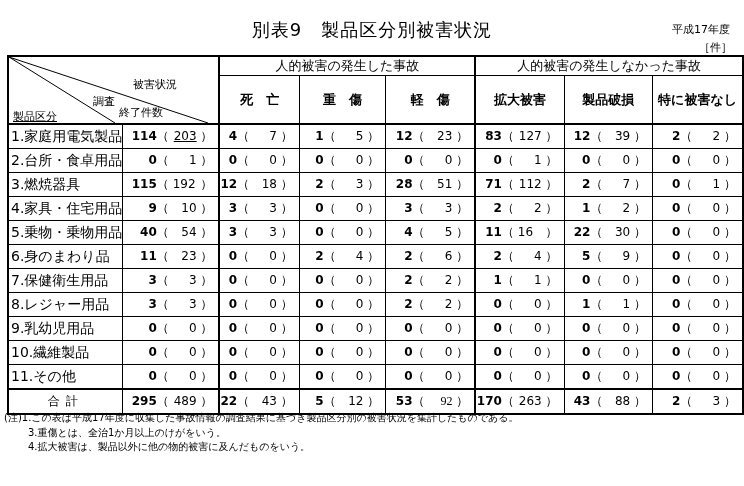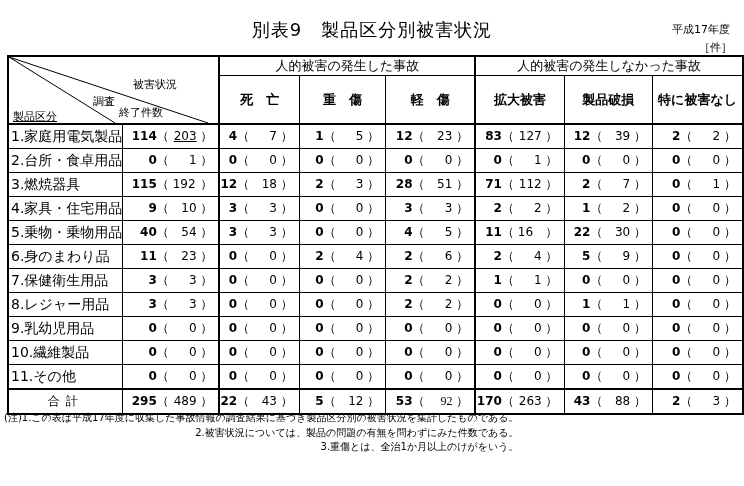--- a/index.html
+++ b/index.html
@@ -38,21 +38,21 @@
   .cell { text-align: right; padding-right: 6px !important; font-size: 12px; }
   .cell b { font-weight: bold; }
   .cell .par { color: #000; font-weight: normal; }
   .thick-l { border-left: 2px solid #000 !important; }
   .thick-b { border-bottom: 2px solid #000 !important; }
   .total td { border-top: 2px solid #000 !important; height: 22px; }
   .total .name { text-align: center; padding-left: 0 !important; font-size: 12px; letter-spacing: 6px; }
   .notes {
     position: absolute; left: 4px; top: 411px; font-size: 10px; line-height: 14.5px;
   }
-  .notes div { white-space: nowrap; text-align: right; }
+  .notes div { white-space: nowrap; }
   .notes .ind { padding-left: 24px; }
 </style>
 </head>
 <body>
 
 <div class="title">別表9　製品区分別被害状況</div>
 <div class="year">平成17年度</div>
 <div class="unit">［件］</div>
 
 <table class="main">
@@ -209,15 +209,15 @@
         <td class="cell "><b>53</b><span class="par">（&nbsp;<span style="display:inline-block;min-width:24px;text-align:right;font-family:Liberation Serif, serif;">92</span>&nbsp;）</span></td>
         <td class="cell thick-l"><b>170</b><span class="par">（&nbsp;<span style="display:inline-block;min-width:24px;text-align:right;">263</span>&nbsp;）</span></td>
         <td class="cell "><b>43</b><span class="par">（&nbsp;<span style="display:inline-block;min-width:24px;text-align:right;">88</span>&nbsp;）</span></td>
         <td class="cell "><b>2</b><span class="par">（&nbsp;<span style="display:inline-block;min-width:24px;text-align:right;">3</span>&nbsp;）</span></td>
       </tr>
     </tbody>
 </table>
 
 <div class="notes">
   <div>(注)1.この表は平成17年度に収集した事故情報の調査結果に基づき製品区分別の被害状況を集計したものである。</div>
-  <div class="ind">2.被害状況については、製品の問題の有無を問わずにみた件数である。</div>
   <div class="ind">3.重傷とは、全治1か月以上のけがをいう。</div>
+  <div class="ind">4.拡大被害は、製品以外に他の物的被害に及んだものをいう。</div>
 </div>
 
 </body></html>

